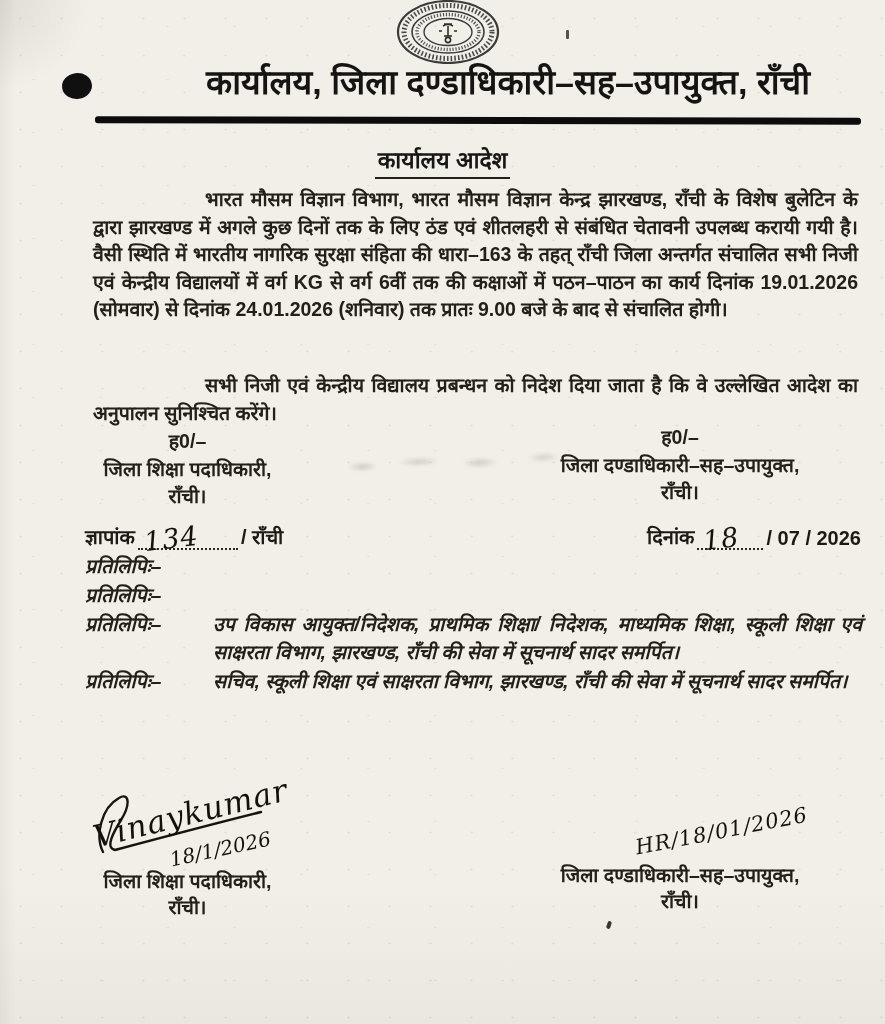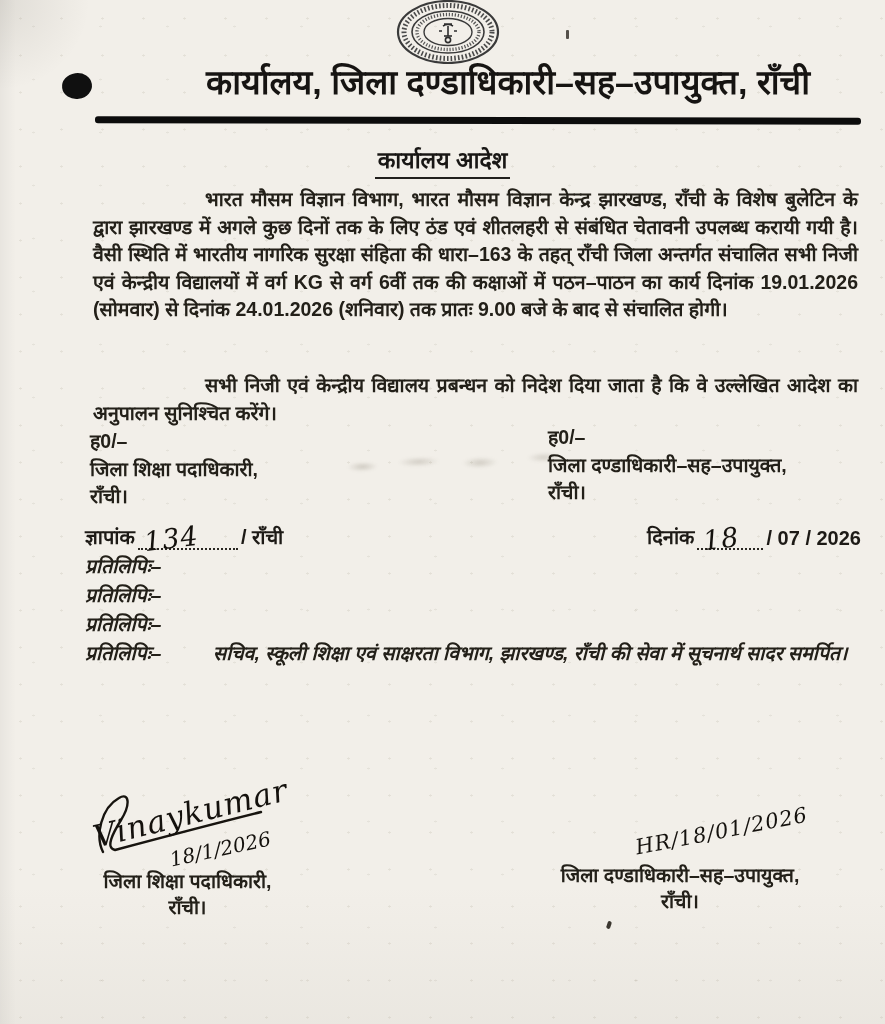--- a/index.html
+++ b/index.html
@@ -31,21 +31,21 @@
     text-align:justify;font-weight:600;color:#232019;}
   .para1{top:186px;text-indent:112px;}
   .para2{top:340px;text-indent:112px;margin-top:32px;}
   .ghost{position:absolute;left:333px;top:447px;width:245px;height:30px;opacity:.55;filter:blur(1.6px);
     background:
       radial-gradient(ellipse 22px 7px at 12% 55%, rgba(120,112,96,.55), transparent 70%),
       radial-gradient(ellipse 30px 7px at 35% 45%, rgba(120,112,96,.5), transparent 70%),
       radial-gradient(ellipse 26px 8px at 60% 55%, rgba(120,112,96,.5), transparent 70%),
       radial-gradient(ellipse 24px 7px at 86% 45%, rgba(120,112,96,.45), transparent 70%);
     transform:rotate(-2deg);}
-  .sig-top{position:absolute;font-size:19.5px;line-height:27.5px;font-weight:600;color:#232019;}
+  .sig-top{position:absolute;text-align:center;font-size:19.5px;line-height:27.5px;font-weight:600;color:#232019;}
   .sig-top.left{left:90px;top:428px;width:195px;}
   .sig-top.right{left:548px;top:424px;width:264px;}
   .memo-row{position:absolute;left:85px;top:523px;width:776px;display:flex;justify-content:space-between;
     font-size:20px;font-weight:700;color:#1d1a16;}
   .memo-left,.memo-right{display:flex;align-items:flex-end;}
   .dotted{display:inline-block;position:relative;border-bottom:2px dotted #2a2722;height:22px;margin:0 3px;}
   .dotted.num{width:100px;}
   .dotted.day{width:66px;}
   .hw{font-family:"DejaVu Serif",serif;font-style:italic;font-weight:400;color:#14110d;}
   .hw-memo{position:absolute;left:6px;bottom:-6px;font-size:27px;transform:rotate(-7deg);letter-spacing:1px;}
@@ -134,20 +134,21 @@
 
   <div class="copies">
     <div class="copy-item">
       <span class="copy-label">प्रतिलिपिः–</span>
     </div>
     <div class="copy-item">
       <span class="copy-label">प्रतिलिपिः–</span>
     </div>
     <div class="copy-item">
       <span class="copy-label">प्रतिलिपिः–</span>
+      <span class="copy-text">उप विकास आयुक्त/निदेशक, प्राथमिक शिक्षा/ निदेशक, माध्यमिक शिक्षा, स्कूली शिक्षा एवं साक्षरता विभाग, झारखण्ड, राँची की सेवा में सूचनार्थ सादर समर्पित।</span>
     </div>
     <div class="copy-item">
       <span class="copy-label">प्रतिलिपिः–</span>
       <span class="copy-text">सचिव, स्कूली शिक्षा एवं साक्षरता विभाग, झारखण्ड, राँची की सेवा में सूचनार्थ सादर समर्पित।</span>
     </div>
   </div>
 
   <div class="sig-bottom left">
     <div class="hw-block">
       <svg class="hw-swoosh" width="205" height="82" viewBox="0 0 205 82">

